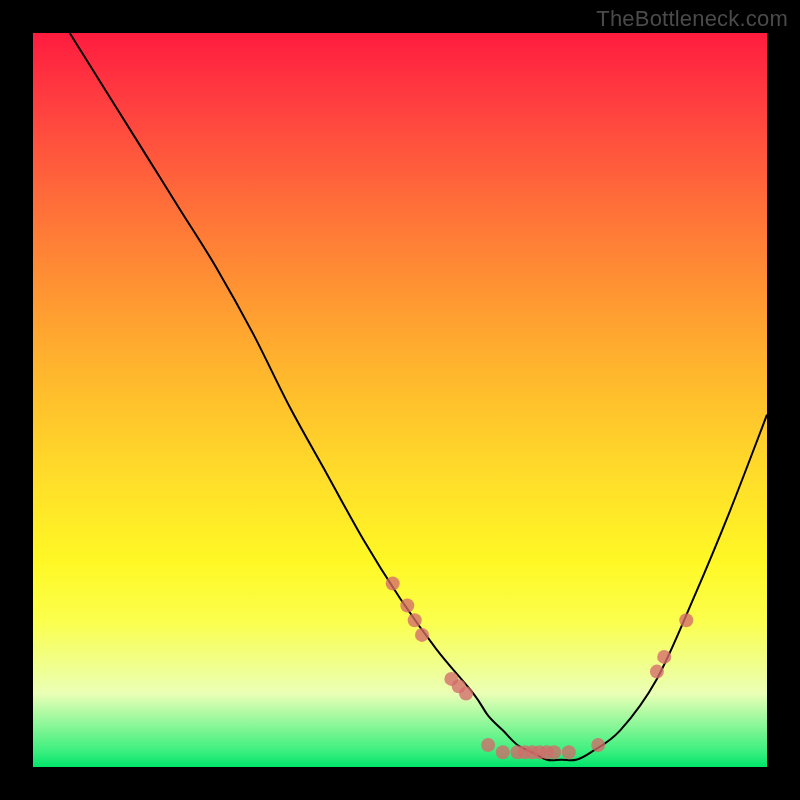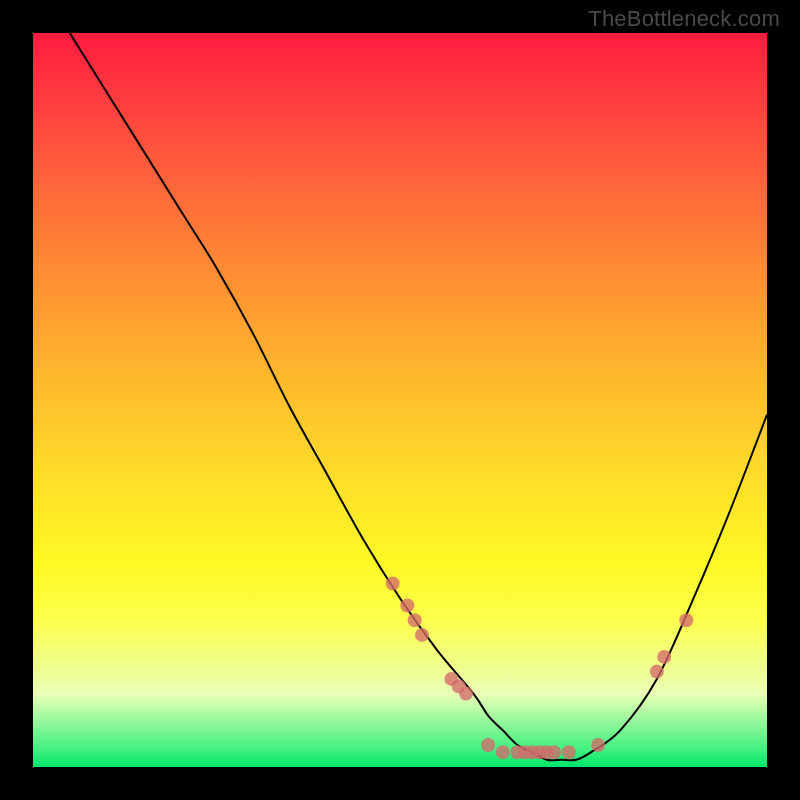--- a/index.html
+++ b/index.html
@@ -27,21 +27,21 @@
       #fff825 72%,
       #fbff4c 80%,
       #eaffb6 90%,
       #38ef7d 98%,
       #00e56a 100%
     );
   }
   .watermark {
     position: absolute;
     top: 6px;
-    right: 20px;
+    right: 12px;
     color: #4a4a4a;
     font-size: 22px;
     font-weight: 500;
     letter-spacing: 0.2px;
   }
   svg.plot {
     position: absolute;
     left: 0;
     top: 0;
     width: 734px;

